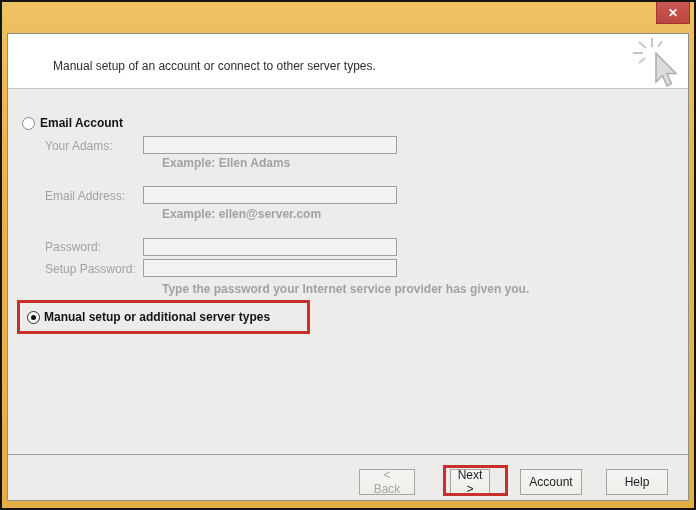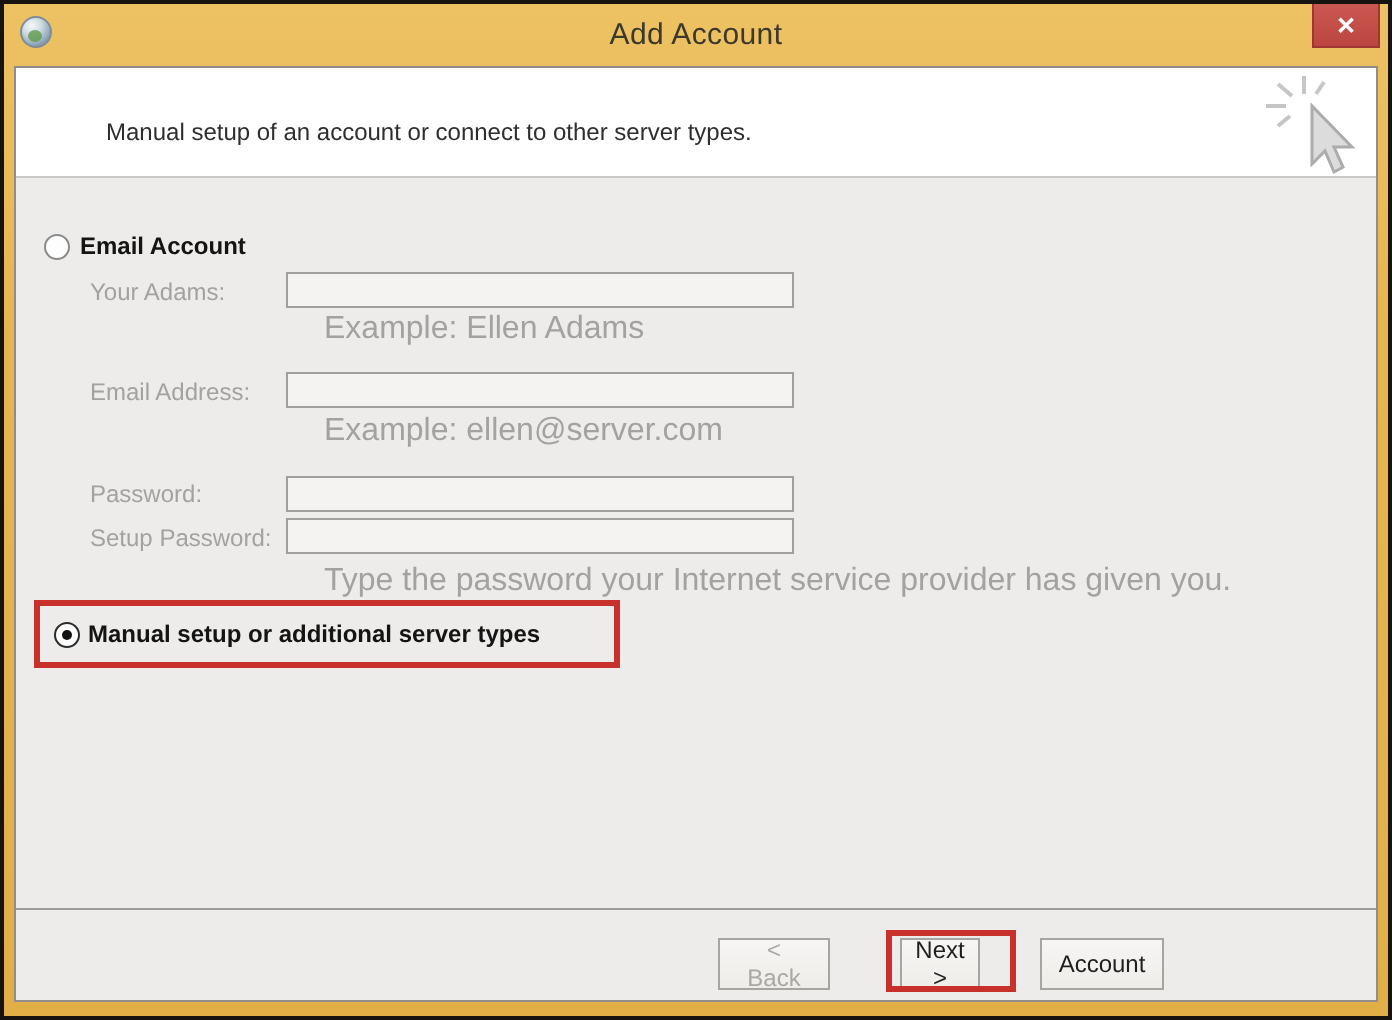--- a/index.html
+++ b/index.html
@@ -67,21 +67,21 @@
     border-radius:50%; background:#111;
   }
   .radio-label { position:absolute; font-size:12px; font-weight:bold; color:#141414; }
 
   .field-label { position:absolute; font-size:12px; color:#A3A2A0; }
   .field-input {
     position:absolute; left:143px; width:254px; height:18px;
     background:#F4F3F2; border:1px solid #9F9F9F;
     font-family:"Liberation Sans", sans-serif; font-size:12px; color:#333; padding:0 3px;
   }
-  .hint-text { position:absolute; left:162px; font-size:16px; color:#A3A2A0; }
+  .hint-text { position:absolute; left:162px; font-size:12px; color:#A3A2A0;font-weight:bold; }
 
   .annotation-rect {
     position:absolute; border:3px solid #C8302B; pointer-events:none;
   }
 
   .footer-sep {
     position:absolute; left:8px; top:454px; width:680px; height:1px; background:#9C9B98;
   }
   .btn {
     position:absolute; top:469px; height:23px;
@@ -91,24 +91,20 @@
     display:flex; align-items:center; justify-content:center; padding:12px; cursor:default;
   }
   .btn.disabled { color:#A9A8A5; }
 </style>
 </head>
 <body>
 
 <div class="stage">
   <div class="frame"></div>
 
-  <div class="titlebar">
-    <div class="app-icon"></div>
-    <div class="title-text">Add Account</div>
-  </div>
   <div class="close-btn">
     <span>✕</span>
   </div>
 
   <div class="client"></div>
 
   <div class="header-band"></div>
   <div class="header-subtitle">Manual setup of an account or connect to other server types.</div>
   <svg class="wizard-cursor" width="58" height="56" viewBox="0 0 58 56">
     <g stroke="#C6C6C6" stroke-width="2" fill="none">
@@ -142,13 +138,14 @@
 
   <div class="annotation-rect" style="left:17px; top:300px; width:293px; height:34px;"></div>
   <div class="radio selected" style="left:27px; top:311px;"></div>
   <div class="radio-label" style="left:44px; top:310px;">Manual setup or additional server types</div>
 
   <div class="footer-sep"></div>
   <button class="btn disabled" style="left:359px; width:56px;">&lt; Back</button>
   <button class="btn" style="left:450px; width:40px;">Next &gt;</button>
   <div class="annotation-rect" style="left:443px; top:465px; width:65px; height:31px;"></div>
   <button class="btn" style="left:520px; width:62px;">Account</button>
+  <button class="btn" style="left:606px; width:62px;">Help</button>
 </div>
 
 </body></html>

